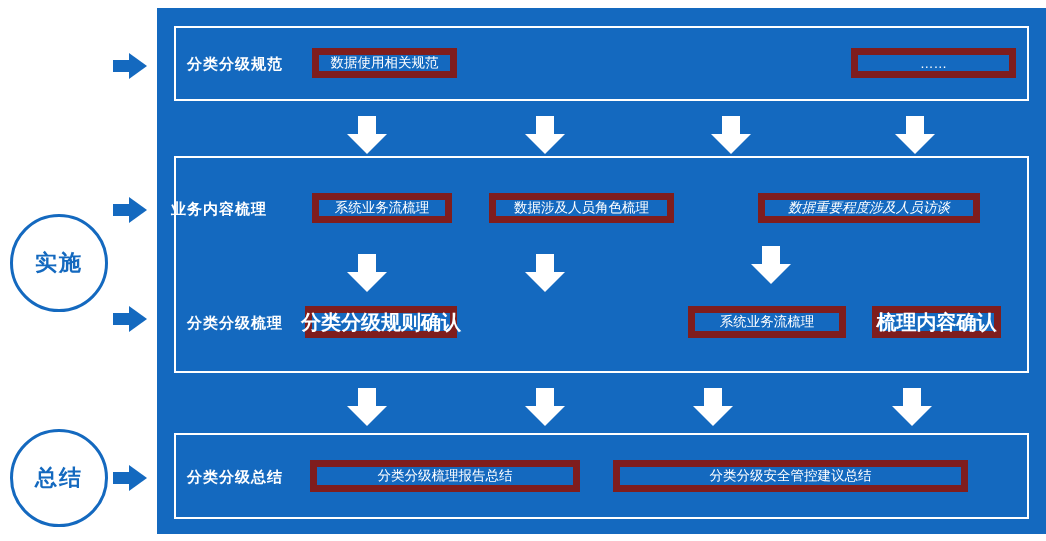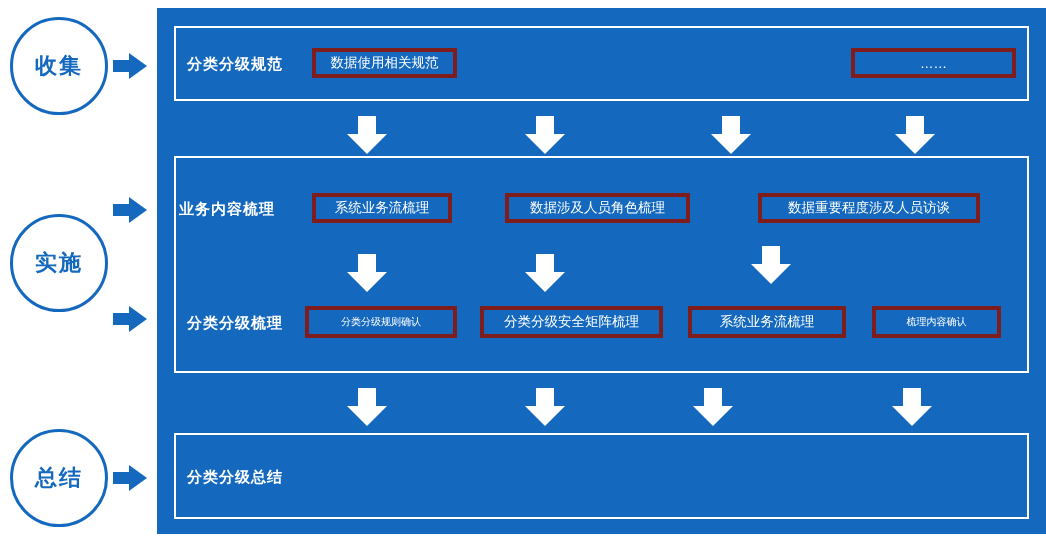--- a/index.html
+++ b/index.html
@@ -60,28 +60,28 @@
     color:#ffffff;
     font-weight:bold;
     font-size:15px;
     letter-spacing:1px;
     white-space:nowrap;
   }
 
   
   .item{
     position:absolute;
-    border:4px solid #7f1d1d;
+    border:7px solid #7f1d1d;
     color:#ffffff;
     font-size:13.5px;
     display:flex;align-items:center;justify-content:center;
     box-sizing:border-box;
     white-space:nowrap;
   }
-  .item.bold{font-weight:normal;font-size:10px;}
+  .item.bold{font-weight:bold;font-size:20px;}
 
   
   .arrow-down{
     position:absolute;
     width:40px;height:38px;
   }
   .arrow-down .shaft{
     position:absolute;left:11px;top:0;width:18px;height:20px;background:#ffffff;
   }
   .arrow-down .head{
@@ -89,21 +89,20 @@
     border-left:20px solid transparent;
     border-right:20px solid transparent;
     border-top:20px solid #ffffff;
   }
 </style>
 </head>
 <body>
 
 <div class="canvas">
 
-  <div class="stage" style="left:10px;top:17px;width:98px;height:98px;">收集</div>
 
   <div class="stage" style="left:10px;top:214px;width:98px;height:98px;">实施</div>
 
   <div class="stage" style="left:10px;top:429px;width:98px;height:98px;">总结</div>
 
   <div class="arrow-right" style="left:113px;top:53px;">
     <div class="shaft"></div>
     <div class="head"></div>
   </div>
   <div class="arrow-right" style="left:113px;top:197px;">
@@ -140,43 +139,42 @@
       <div class="shaft"></div>
       <div class="head"></div>
     </div>
     <div class="arrow-down" style="left:738px;top:108px;">
       <div class="shaft"></div>
       <div class="head"></div>
     </div>
 
     <div class="rowbox" style="left:17px;top:148px;width:855px;height:217px;"></div>
 
-    <div class="rowlabel" style="left:22px;top:192px;">业务内容梳理</div>
+    <div class="rowlabel" style="left:14px;top:192px;">业务内容梳理</div>
 
     <div class="item" style="left:155px;top:185px;width:140px;height:30px;">系统业务流梳理</div>
-    <div class="item" style="left:348px;top:185px;width:185px;height:30px;">数据涉及人员角色梳理</div>
-    <div class="item" style="left:601px;top:185px;width:222px;height:30px;">数据重要程度涉及人员访谈</div>
+    <div class="item" style="left:332px;top:185px;width:185px;height:30px;">数据涉及人员角色梳理</div>
+    <div class="item" style="left:601px;top:185px;width:222px;height:30px;font-style:italic;">数据重要程度涉及人员访谈</div>
 
     <div class="arrow-down" style="left:190px;top:246px;">
       <div class="shaft"></div>
       <div class="head"></div>
     </div>
     <div class="arrow-down" style="left:368px;top:246px;">
       <div class="shaft"></div>
       <div class="head"></div>
     </div>
     <div class="arrow-down" style="left:594px;top:238px;">
       <div class="shaft"></div>
       <div class="head"></div>
     </div>
 
     <div class="rowlabel" style="left:30px;top:306px;">分类分级梳理</div>
 
     <div class="item bold" style="left:148px;top:298px;width:152px;height:32px;">分类分级规则确认</div>
-    <div class="item" style="left:323px;top:298px;width:183px;height:32px;">分类分级安全矩阵梳理</div>
     <div class="item" style="left:531px;top:298px;width:158px;height:32px;">系统业务流梳理</div>
     <div class="item bold" style="left:715px;top:298px;width:129px;height:32px;">梳理内容确认</div>
 
     <div class="arrow-down" style="left:190px;top:380px;">
       <div class="shaft"></div>
       <div class="head"></div>
     </div>
     <div class="arrow-down" style="left:368px;top:380px;">
       <div class="shaft"></div>
       <div class="head"></div>
@@ -187,15 +185,17 @@
     </div>
     <div class="arrow-down" style="left:735px;top:380px;">
       <div class="shaft"></div>
       <div class="head"></div>
     </div>
 
     <div class="rowbox" style="left:17px;top:425px;width:855px;height:86px;"></div>
 
     <div class="rowlabel" style="left:30px;top:460px;">分类分级总结</div>
 
+    <div class="item" style="left:153px;top:452px;width:270px;height:32px;">分类分级梳理报告总结</div>
+    <div class="item" style="left:456px;top:452px;width:355px;height:32px;">分类分级安全管控建议总结</div>
 
   </div>
 </div>
 
 </body></html>

